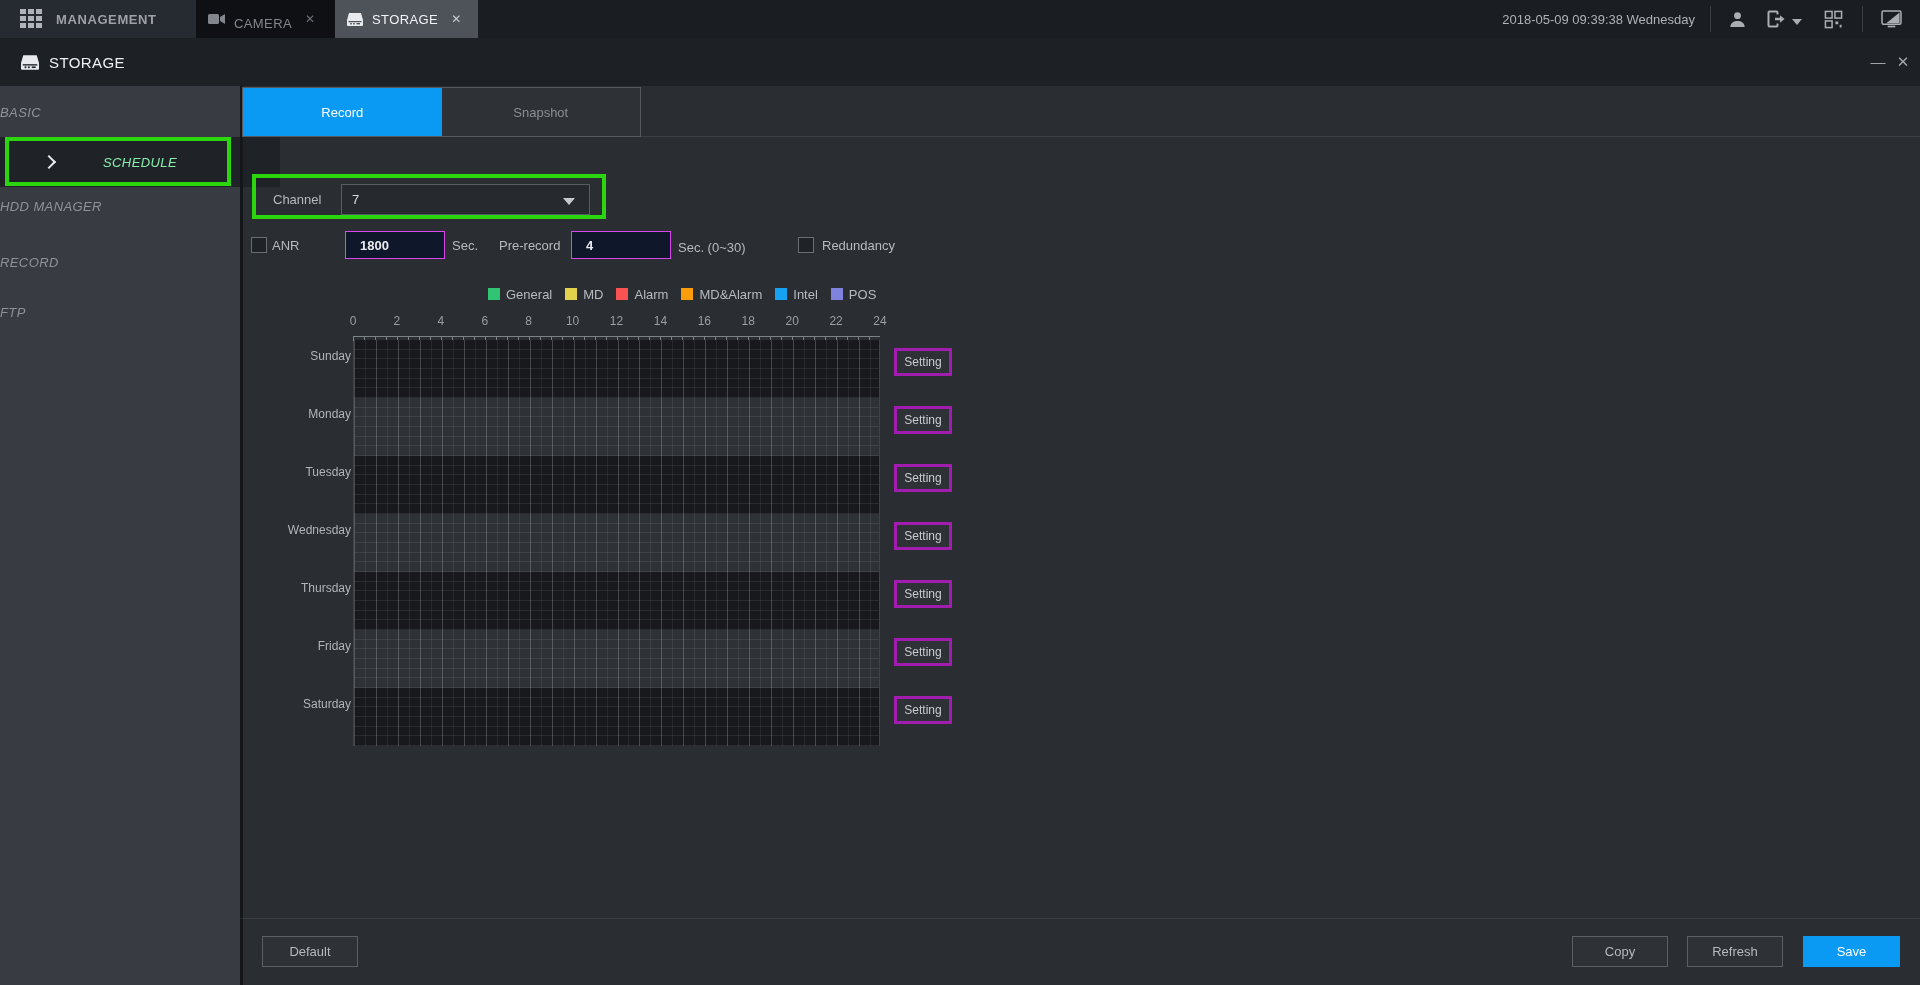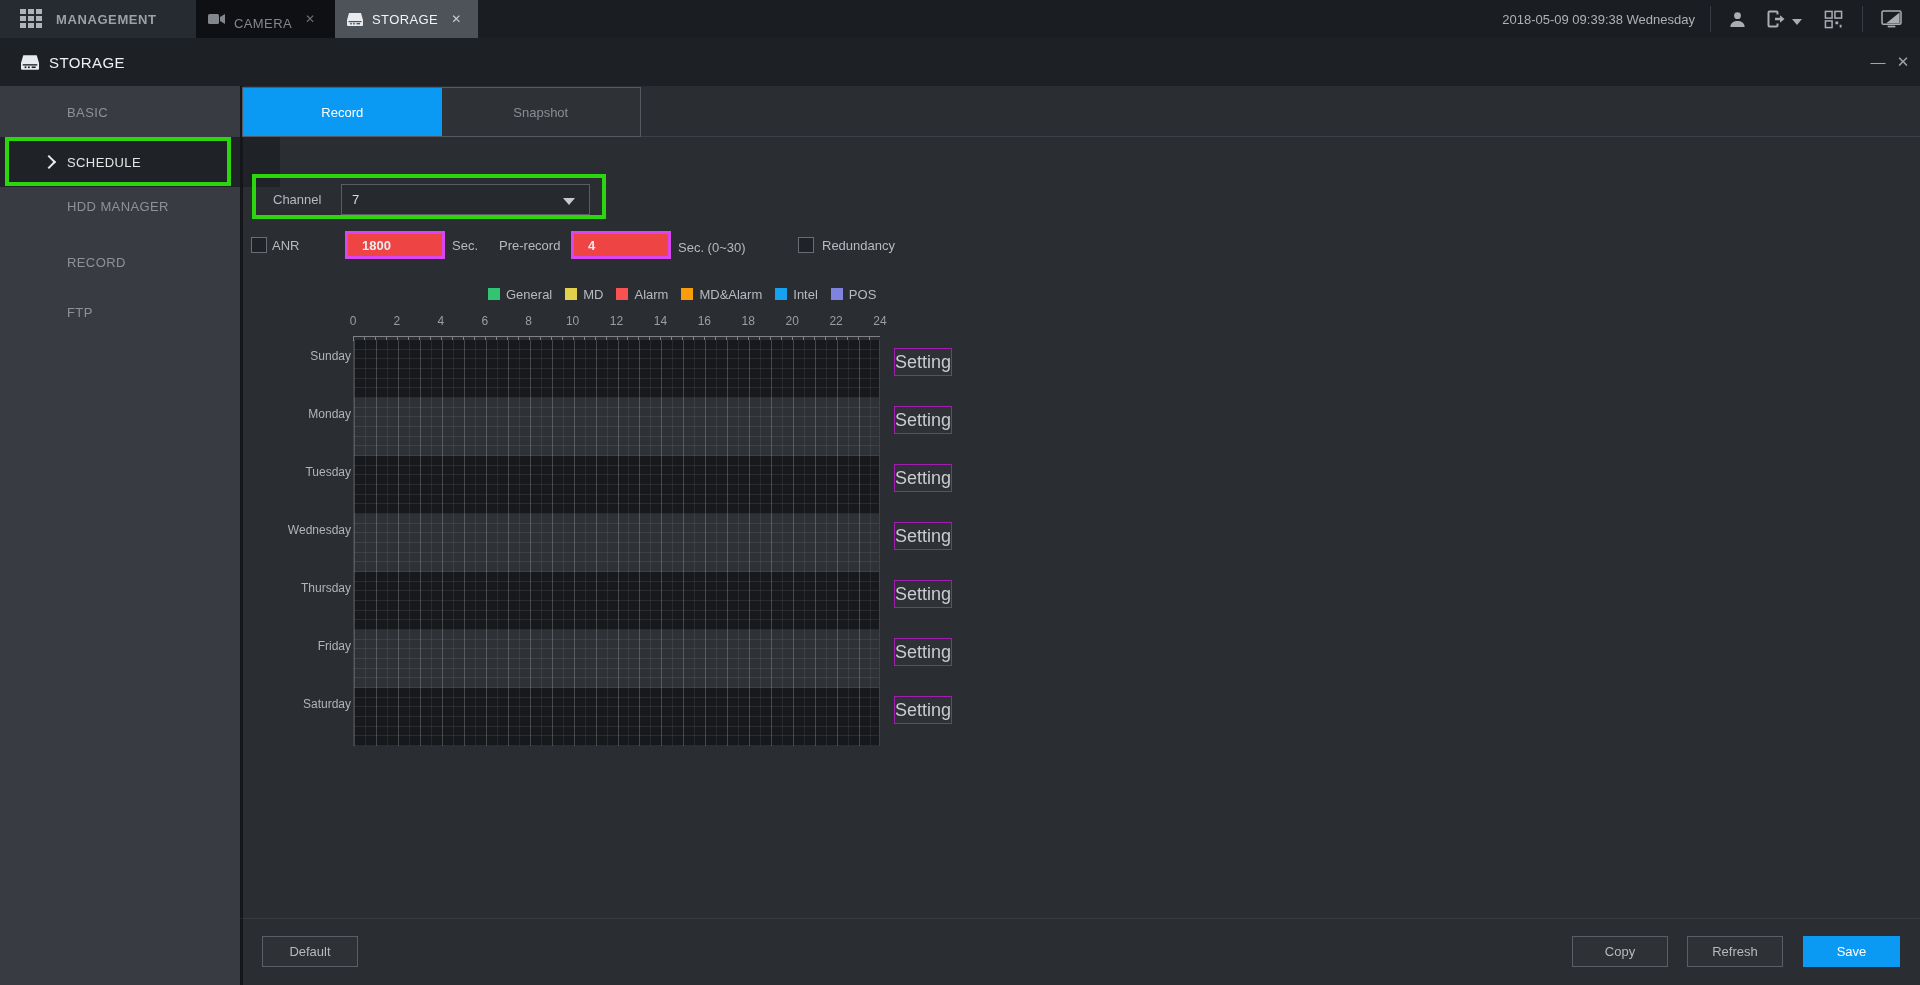--- a/index.html
+++ b/index.html
@@ -27,39 +27,39 @@
   
   .titlebar{left:0;top:38px;width:1920px;height:48px;background:#1d2025;display:flex;align-items:center;}
   .title-text{color:#eef0f2;font-size:15px;letter-spacing:.4px;margin-left:10px;}
   .win-min{position:absolute;right:34px;top:14px;width:16px;text-align:center;color:#a2a5aa;font-size:15px;line-height:20px;}
   .win-close{position:absolute;right:8px;top:14px;width:18px;text-align:center;color:#a2a5aa;font-size:15px;line-height:20px;}
 
   
   .sidebar{left:0;top:86px;width:240px;height:899px;background:#383c42;}
   .content-divider{left:240px;top:86px;width:3px;height:899px;background:#141619;}
   .side-item{position:absolute;left:0;width:280px;height:50px;display:flex;align-items:center;
-             color:#8e9298;font-size:13px;letter-spacing:.4px;padding-left:67px;box-sizing:border-box;cursor:default;}
-  .side-item.active{color:#e5e5e5;background:#1f2227;}
+             color:#8e9298;font-size:13px;letter-spacing:.4px;box-sizing:border-box;cursor:default;font-style:italic;}
+  .side-item.active{color:#86efac;background:#1f2227;justify-content:center;}
   .side-chevron{position:absolute;left:44px;width:8px;height:8px;border-top:2px solid #e8eaed;border-right:2px solid #e8eaed;transform:rotate(45deg);}
 
   
   .rtab-group{left:242px;top:87px;width:399px;height:50px;border:1px solid #565a60;box-sizing:border-box;display:flex;}
   .rtab{flex:1;display:flex;align-items:center;justify-content:center;font-size:13px;cursor:default;}
   .rtab.active{color:#ffffff;}
   .rtab.inactive{background:#2e3136;color:#8a8d92;}
   .tab-underline{left:641px;top:136px;width:1279px;height:1px;background:#3d4147;}
 
   
   .flabel{color:#b7babf;font-size:13px;display:flex;align-items:center;}
   .dropdown{left:341px;top:184px;width:249px;height:31px;background:#26292e;border:1px solid #595d63;box-sizing:border-box;
             display:flex;align-items:center;padding-left:10px;cursor:default;}
   .dropdown .val{color:#d8dbde;font-size:13px;}
   .dd-arrow{position:absolute;right:14px;top:13px;width:0;height:0;border-left:6px solid transparent;border-right:6px solid transparent;border-top:7px solid #c6c9ce;}
   .checkbox{width:16px;height:16px;background:#1f2227;border:1px solid #6a6e74;box-sizing:border-box;cursor:default;}
-  .tinput{position:absolute;width:100px;height:28px;background:#ef4444;border:3px solid #d946ef;box-sizing:border-box;
+  .tinput{position:absolute;width:100px;height:28px;background:#0f172a;border:1px solid #d946ef;box-sizing:border-box;
           color:#e9ebee;font-size:13px;font-weight:bold;padding:0 0 0 14px;font-family:"Liberation Sans",sans-serif;outline:none;}
 
   
   .legend{left:488px;top:286px;height:16px;display:flex;align-items:center;gap:13px;}
   .leg-item{display:flex;align-items:center;gap:6px;}
   .leg-swatch{width:12px;height:12px;}
   .leg-label{color:#b7babf;font-size:13px;}
 
   
   .hourlbl{position:absolute;top:314px;transform:translateX(-50%);color:#9b9ea3;font-size:12px;}
@@ -67,22 +67,22 @@
          background-image:repeating-linear-gradient(90deg,#7e8186 0 1px,transparent 1px 10.98px);background-size:100% 4px;background-repeat:no-repeat;}
   .gridbox{left:353px;top:340px;width:527px;height:406px;border-left:1px solid rgba(255,255,255,0.10);border-right:1px solid rgba(255,255,255,0.10);box-sizing:border-box;}
   .dayblock{position:absolute;left:0;width:525px;height:58px;cursor:default;
     background-image:
       repeating-linear-gradient(90deg,rgba(255,255,255,0.14) 0 1px,transparent 1px 21.96px),
       repeating-linear-gradient(90deg,rgba(255,255,255,0.07) 0 1px,transparent 1px 10.98px),
       repeating-linear-gradient(0deg,rgba(255,255,255,0.08) 0 1px,transparent 1px 9.67px);}
   .dayblock.dark{background-color:#17191d;}
   .dayblock.light{background-color:#2e3136;}
   .daylabel{position:absolute;left:168px;width:183px;text-align:right;color:#b1b4b9;font-size:12px;}
-  .setting-btn{position:absolute;left:894px;width:58px;height:28px;background:#2e3237;border:1px solid #a21caf;box-sizing:border-box;
-               color:#c9ccd0;font-size:18px;display:flex;align-items:center;justify-content:center;cursor:default;}
+  .setting-btn{position:absolute;left:894px;width:58px;height:28px;background:#2e3237;border:3px solid #a21caf;box-sizing:border-box;
+               color:#c9ccd0;font-size:12px;display:flex;align-items:center;justify-content:center;cursor:default;}
 
   
   .footer-line{left:240px;top:918px;width:1680px;height:1px;background:rgba(255,255,255,0.07);}
   .btn{position:absolute;top:936px;width:96px;height:31px;display:flex;align-items:center;justify-content:center;
        font-size:13px;box-sizing:border-box;cursor:default;}
   .btn.ghost{background:#2e3136;border:1px solid #5b5f65;color:#b6b9bd;}
   .btn.primary{color:#ffffff;}
 
   
   .annot{position:absolute;border:4px solid #2bd60e;box-sizing:border-box;pointer-events:none;}

